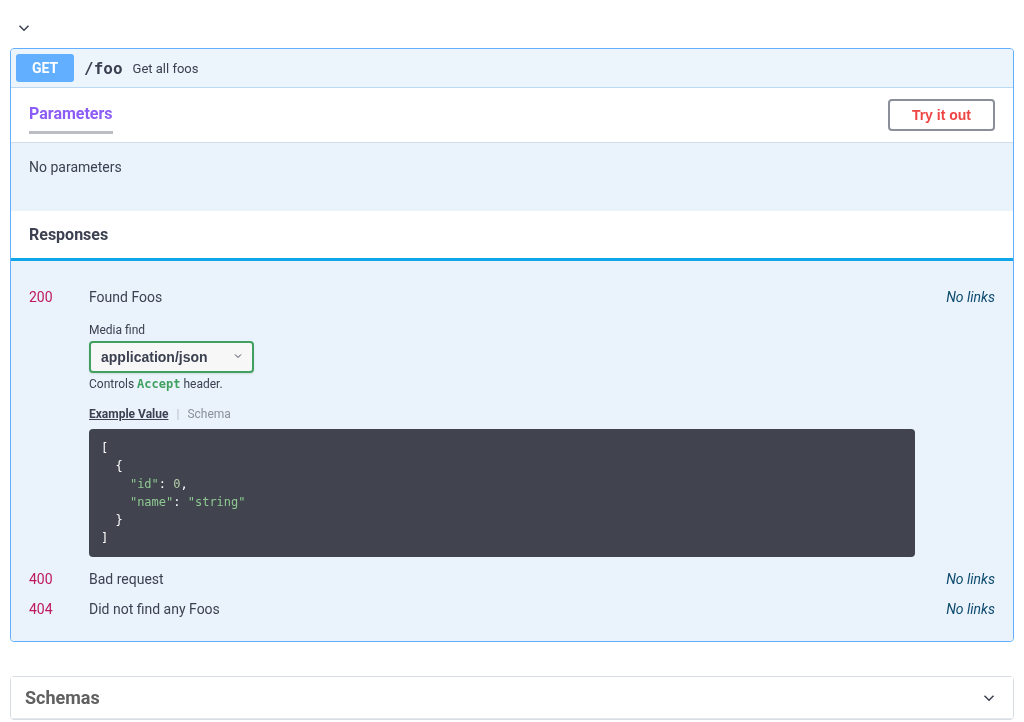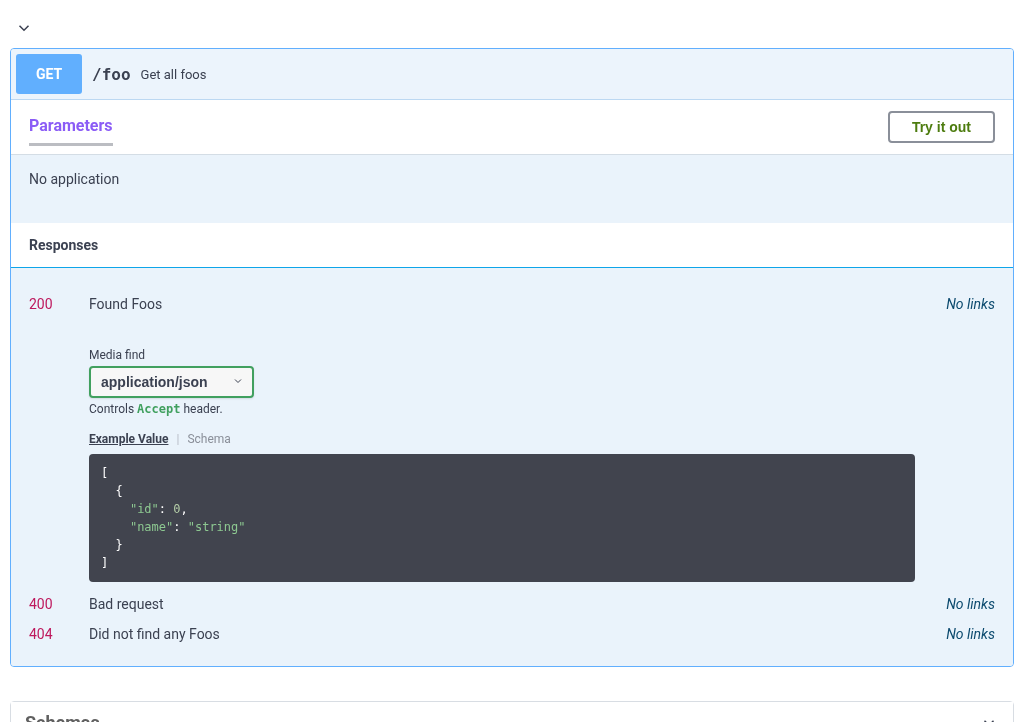--- a/index.html
+++ b/index.html
@@ -43,22 +43,22 @@
     padding: 5px;
     background: #ecf4fc;
     border-bottom: 1px solid #bcd8f2;
     cursor: pointer;
   }
   .method-badge {
     background: #61affe;
     color: #fff;
     font-weight: 700;
     font-size: 14px;
-    padding: 12px 0;
-    width: 66px;
+    padding: 6px 0;
+    width: 58px;
     text-align: center;
     border-radius: 3px;
   }
   .op-path {
     font-family: Menlo, Consolas, monospace;
     font-weight: 600;
     font-size: 16px;
     color: #3b4151;
   }
   .op-desc {
@@ -83,41 +83,41 @@
     font-weight: 700;
     color: #8b5cf6;
     padding: 8px 0 8px 0;
   }
   .section-tab.active {
     border-bottom: 3px solid rgba(59,65,81,0.35);
   }
   .tryout-btn {
     border: 2px solid #8a8f99;
     background: #fff;
-    color: #4d7c0f;
+    color: #ef4444;
     font-weight: 700;
     padding: 6px 22px;
     border-radius: 4px;
     cursor: pointer;
     font-size: 14px;
   }
   .params-body {
     padding: 16px 18px 36px;
     background: #eaf3fb;
     font-size: 14px;
     color: #3b4151;
   }
 
   .responses-header {
     background: #fff;
     padding: 14px 18px;
     font-weight: 700;
-    font-size: 14px;
-    color: #3b4151;
-    border-bottom: 1px solid #0ea5e9;
+    font-size: 16px;
+    color: #3b4151;
+    border-bottom: 3px solid #0ea5e9;
   }
   .responses-body {
     background: #eaf3fb;
     padding: 14px 18px 24px;
   }
   .resp-table-head {
     display: flex;
     border-bottom: 1px solid #c4cfd9;
     padding-bottom: 10px;
     font-size: 12px;
@@ -127,21 +127,21 @@
   .col-code { width: 60px; }
   .col-desc { flex: 1; }
   .col-links { width: 80px; text-align: right; }
   .resp-row {
     display: flex;
     padding-top: 14px;
     font-size: 14px;
   }
   .resp-row .col-code { font-size: 14px; color:#be185d; }
   .resp-row .col-links { font-style: italic; color: #0c4a6e; font-size: 14px; }
-  .desc-text { margin-bottom: 36px; }
+  .desc-text { margin-bottom: 18px; }
 
   .media-label {
     font-size: 12px;
     color: #3b4151;
     margin-bottom: 4px;
   }
   .media-select-wrap {
     position: relative;
     display: inline-block;
   }
@@ -238,21 +238,21 @@
   </div>
 
   <div class="section-header">
     <div class="section-tabs">
       <span class="section-tab active">Parameters</span>
     </div>
     <button class="tryout-btn">Try it out</button>
   </div>
 
   <div class="params-body">
-    <span>No application</span>
+    <span>No parameters</span>
   </div>
 
   <div class="responses-header">Responses</div>
 
   <div class="responses-body">
 
 
     <div class="resp-row">
       <div class="col-code">200</div>
       <div class="col-desc">

